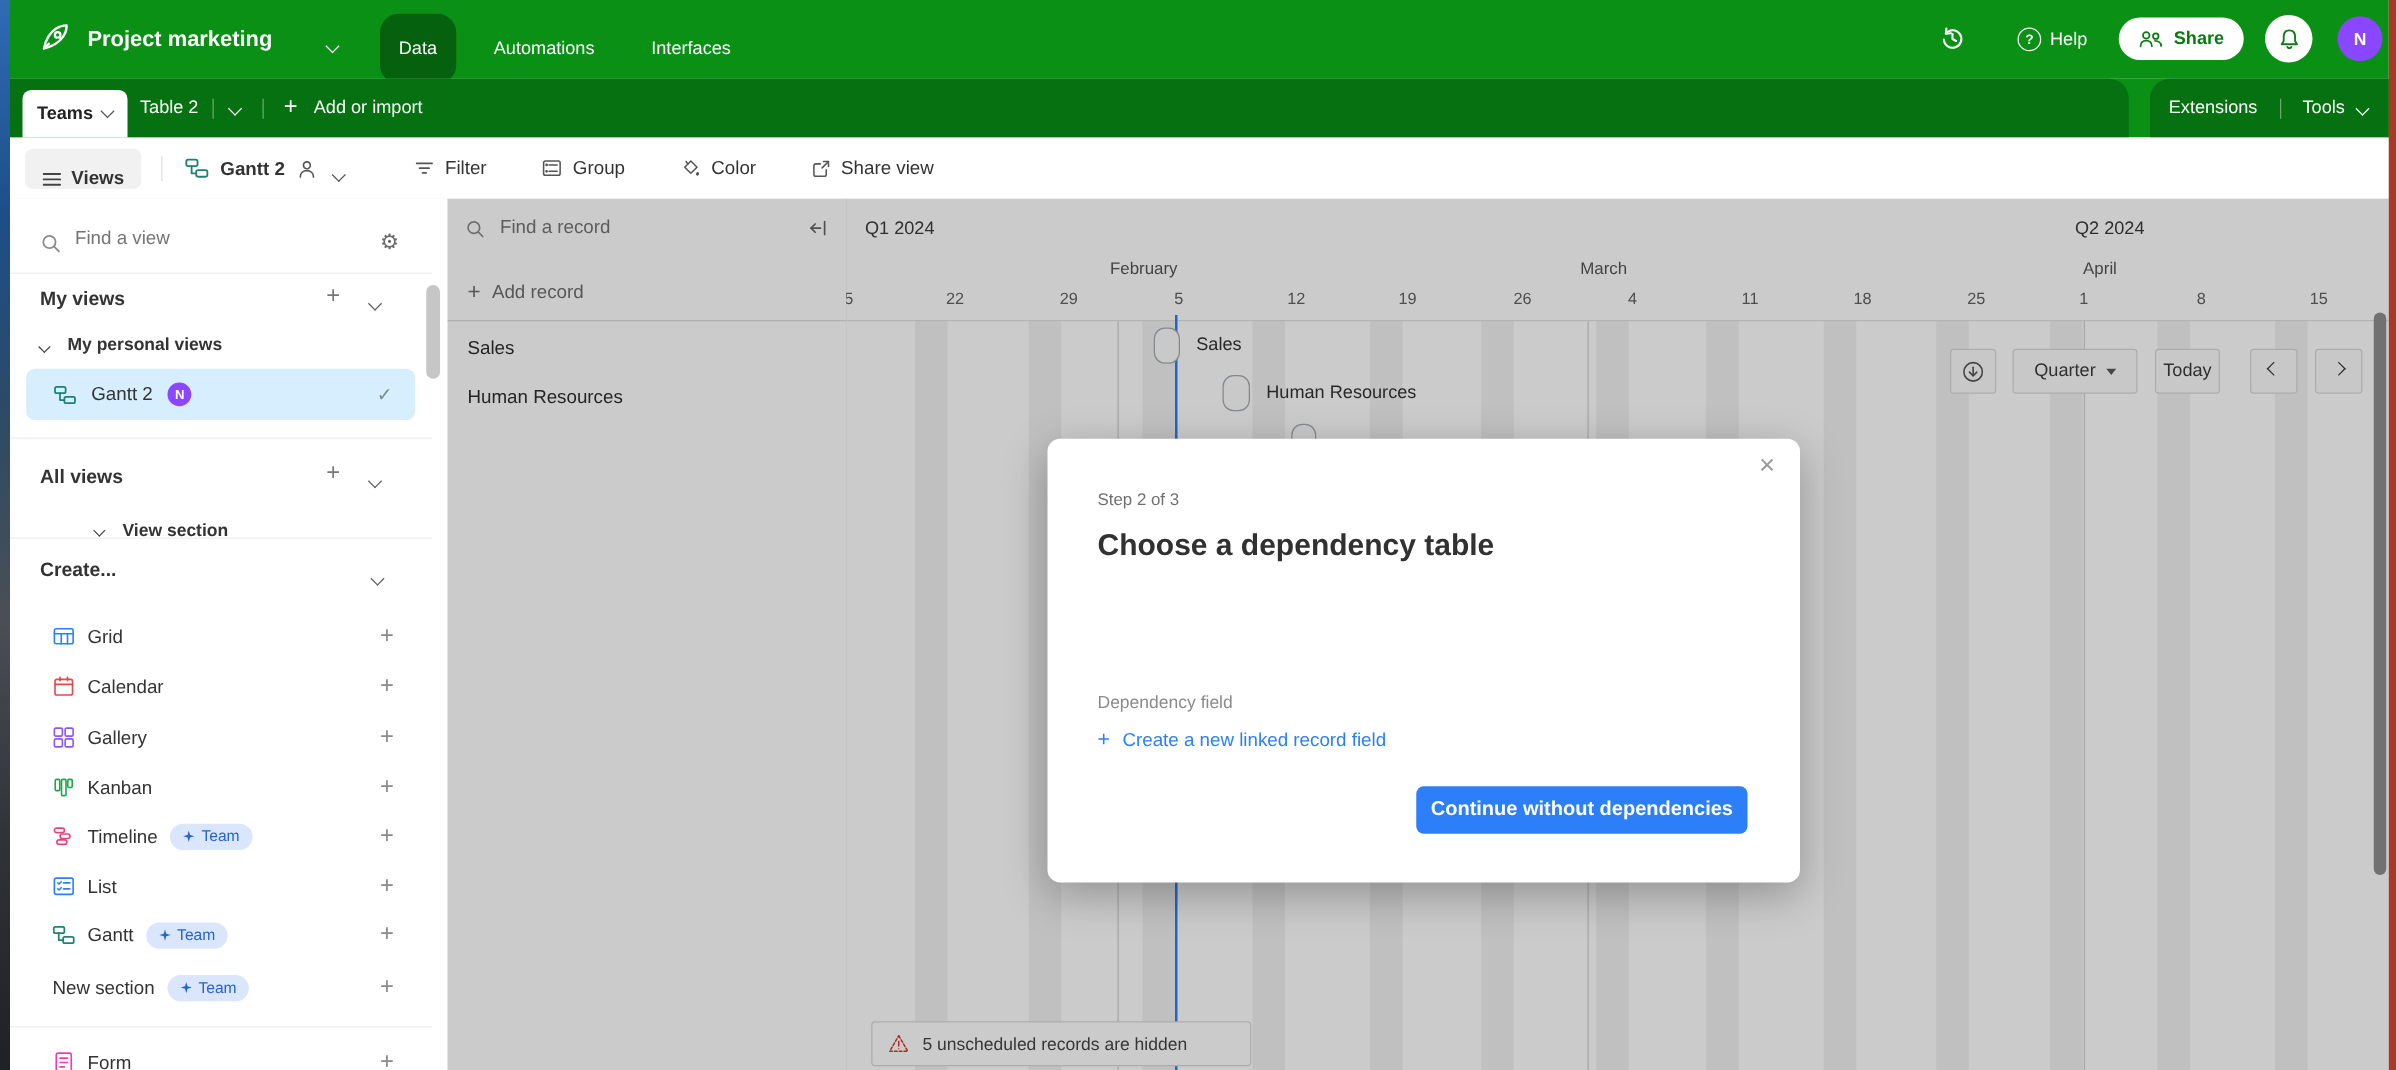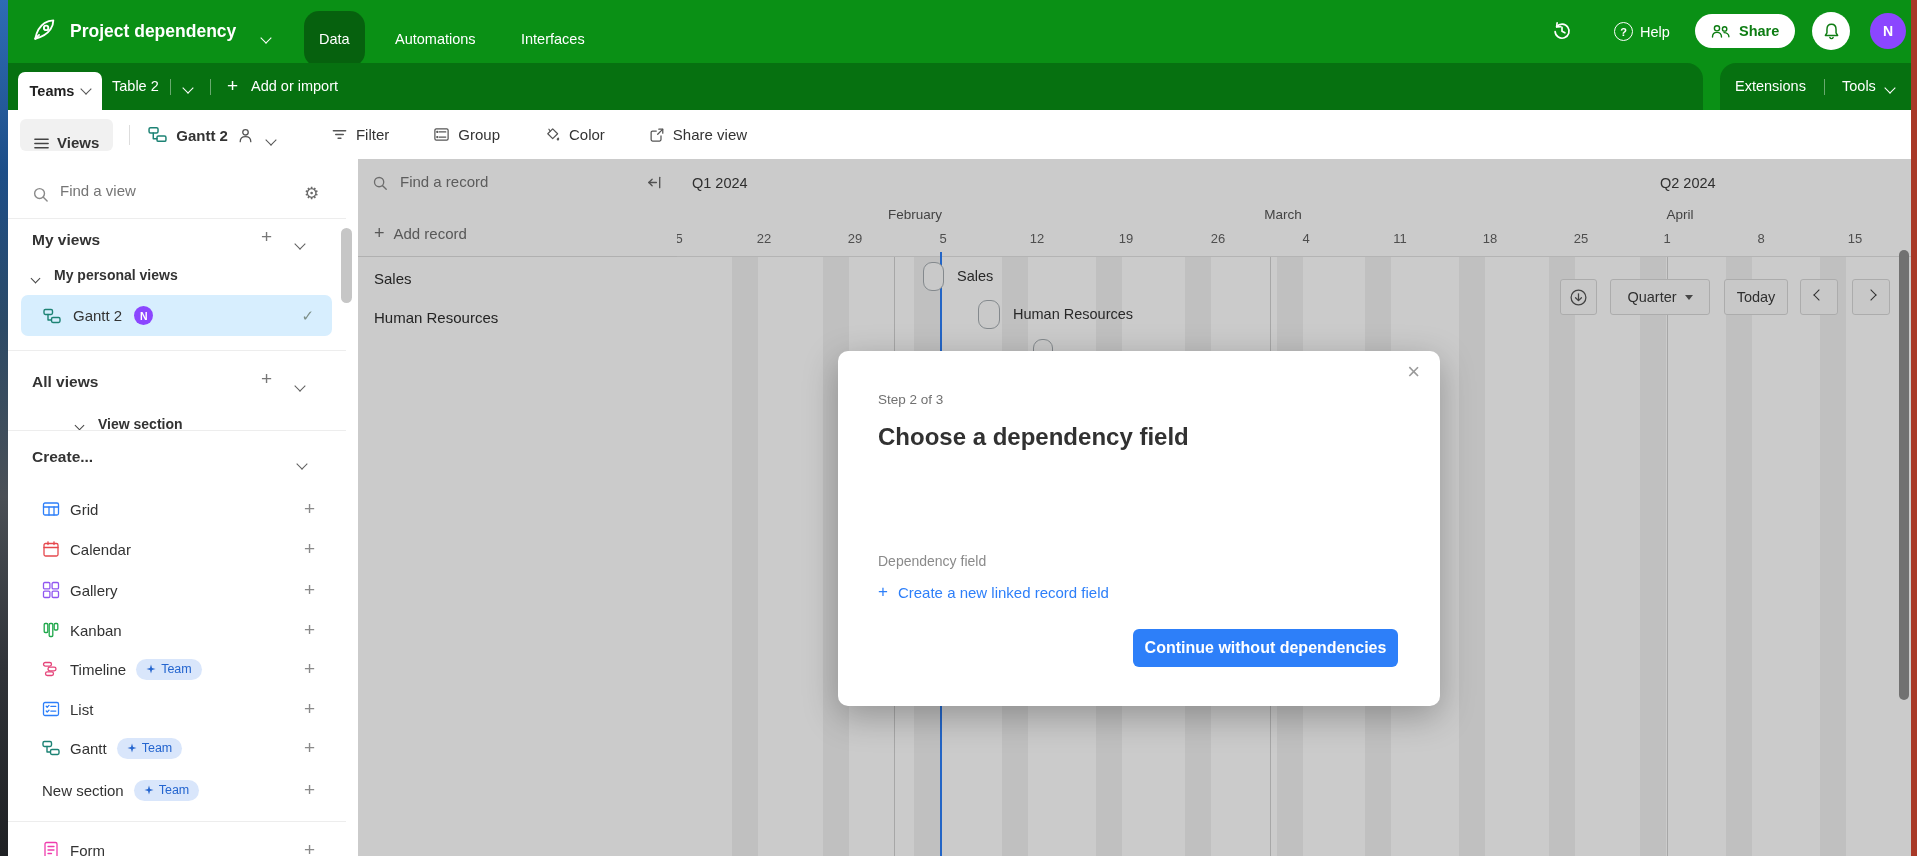--- a/index.html
+++ b/index.html
@@ -101,21 +101,21 @@
   <div class="app">
 
     <header class="topbar">
       <span class="abs" style="left:22px;top:16px;">
         <svg class="ic" width="28" height="28" viewBox="0 0 24 24" style="stroke:#fff;stroke-width:1.6;">
           <path d="M4.5 19.5c1-5.5 3.5-10.5 8-13.5 3-2 6.5-2.3 7.5-2.3 0 1-.3 4.5-2.3 7.5-3 4.5-8 7-13.2 8.3z"></path>
           <circle cx="13.8" cy="10.2" r="1.9"></circle>
           <path d="M7.8 16.2 4.5 19.5"></path>
         </svg>
       </span>
-      <span class="abs title nowrap" style="left:62px;top:21px;">Project dependency</span>
+      <span class="abs title nowrap" style="left:62px;top:21px;">Project marketing</span>
       <span class="abs" style="left:254px;top:30px;color:#fff;"><span class="chev"></span></span>
 
       <span class="abs nav-pill active" style="left:296px;top:11px;">Data</span>
       <span class="abs nav-pill" style="left:372px;top:11px;">Automations</span>
       <span class="abs nav-pill" style="left:498px;top:11px;">Interfaces</span>
 
       <span class="abs" style="left:1544px;top:21px;color:#fff;">
         <svg class="ic" width="20" height="20" viewBox="0 0 18 18" style="stroke:#fff;">
           <path d="M4.2 5.2A6.3 6.3 0 1 1 2.8 9.6"></path>
           <polyline points="4.6,1.6 4.2,5.3 7.9,5"></polyline>
@@ -486,37 +486,45 @@
           <svg class="ic" width="19" height="19" viewBox="0 0 18 18" style="stroke:#555;stroke-width:1.2;">
             <circle cx="9" cy="9" r="7"></circle>
               <line x1="9" y1="5.5" x2="9" y2="11.5"></line>
               <polyline points="6.2,9.2 9,12 11.8,9.2"></polyline>
           </svg>
         </div>
         <div class="gc-btn" style="left:933px;width:100px;">
           <span>Quarter</span>
             <span class="tri"></span>
         </div>
-        <div class="gc-btn" style="left:1047px;width:64px;">Today</div>
+        <div class="gc-btn" style="left:1047px;width:52px;">Today</div>
         <div class="gc-btn" style="left:1123px;width:38px;">
             <span class="chev l"></span>
           </div>
         <div class="gc-btn" style="left:1175px;width:38px;">
             <span class="chev r"></span>
           </div>
 
+        <div class="toast">
+          <svg class="ic" width="18" height="18" viewBox="0 0 18 18" style="stroke:#d9372c;stroke-width:1.2;">
+            <path d="M9 2.6 16.2 15H1.8Z" stroke-dasharray="2.2 1.6"></path>
+              <line x1="9" y1="7.2" x2="9" y2="10.8"></line>
+            <circle cx="9" cy="12.9" r=".5" fill="#d9372c" stroke="none"></circle>
+          </svg>
+          <span>5 unscheduled records are hidden</span>
+        </div>
       </section>
 
       <div class="vthumb"></div>
       <div class="overlay"></div>
 
       <div class="modal">
         <span class="close">×</span>
         <div class="step">Step 2 of 3</div>
-        <h1>Choose a dependency field</h1>
+        <h1>Choose a dependency table</h1>
         <div class="field-label">Dependency field</div>
         <div class="create-link">
           <span style="font-size:17px;">+</span>
           <span>Create a new linked record field</span>
         </div>
         <button class="cta">Continue without dependencies</button>
       </div>
 
     </div>
   </div>

